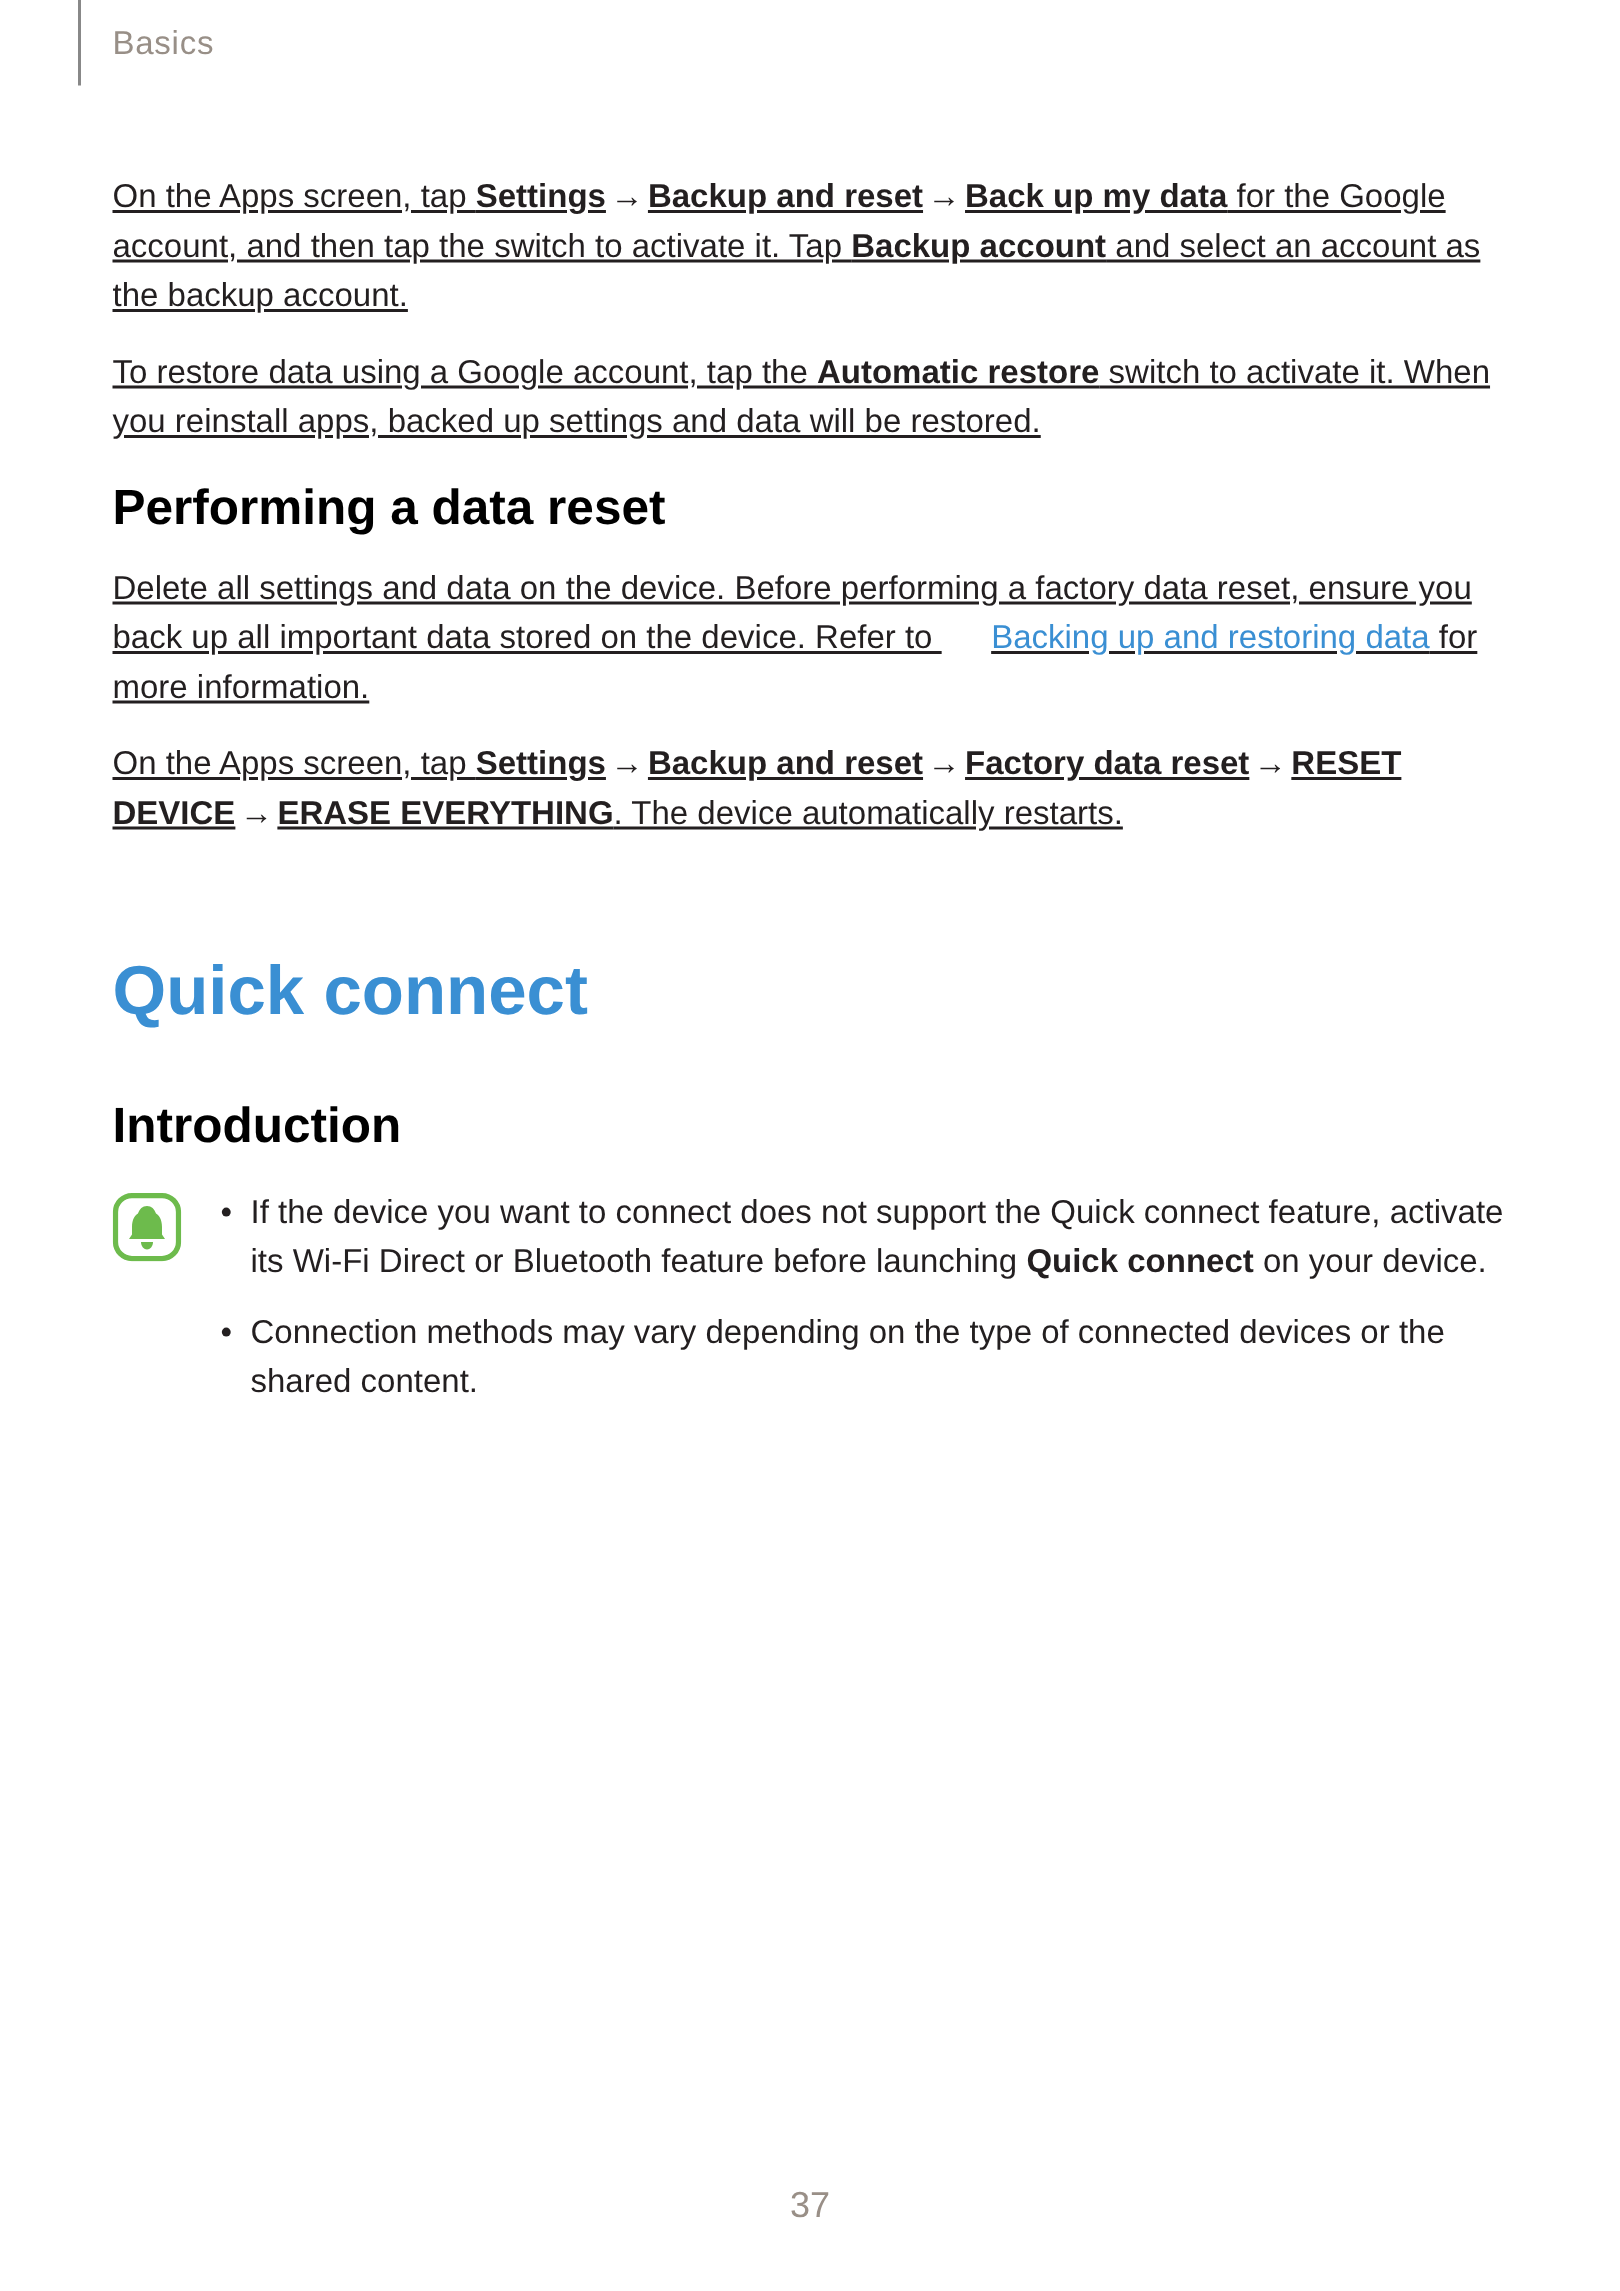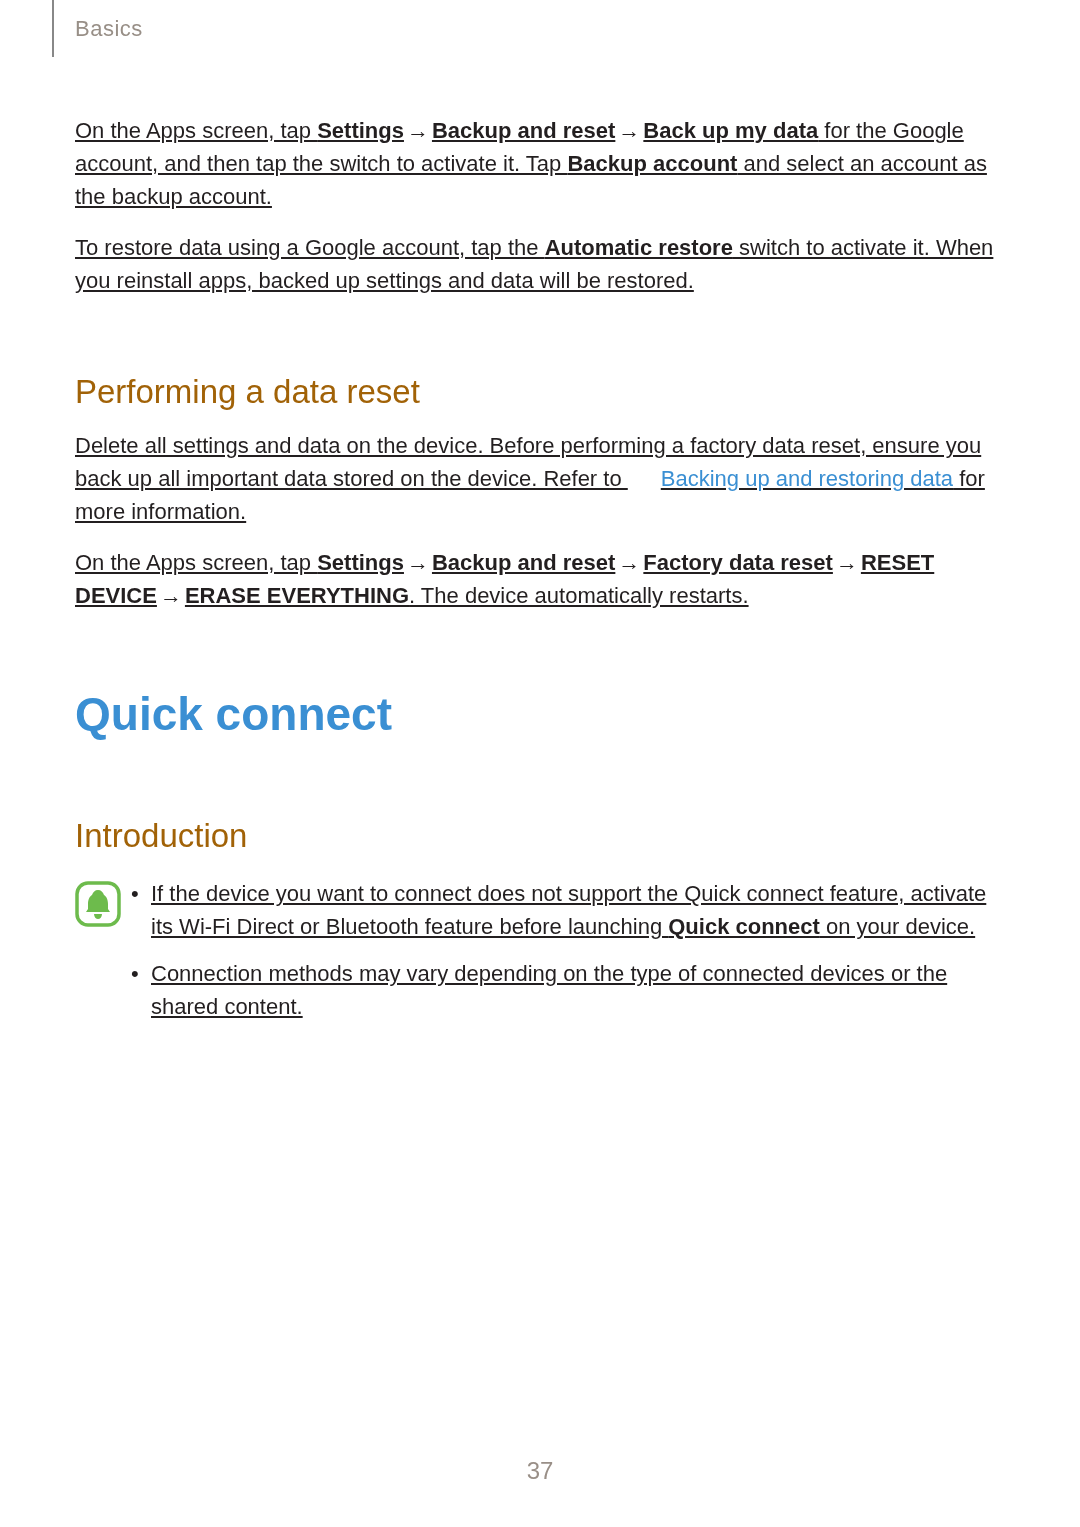--- a/index.html
+++ b/index.html
@@ -53,43 +53,42 @@
       text-decoration: underline;
     }
     .bold {
       font-weight: 700;
     }
     .arrow {
       display: inline-block;
       margin: 0 3px;
     }
     .h2 {
-      color: #a16207;
+      color: #000000;
       font-size: 33px;
-      font-weight: 400;
-      margin-top: 76px;
+      font-weight: 700;
+      margin-top: 22px;
       margin-bottom: 18px;
     }
     .h1 {
       color: #3a8fd3;
       font-size: 46px;
       font-weight: 700;
       margin-top: 75px;
       margin-bottom: 44px;
     }
     .link {
       color: #3a8fd3;
       margin-left: 33px;
     }
     .info-block {
       display: flex;
       align-items: flex-start;
-      gap: 6px;
+      gap: 22px;
       margin-top: 22px;
-      text-decoration: underline;
     }
     .bell-icon {
       flex-shrink: 0;
       width: 46px;
       height: 46px;
       margin-top: 4px;
     }
     .bullet-list {
       list-style: none;
       padding: 0;

